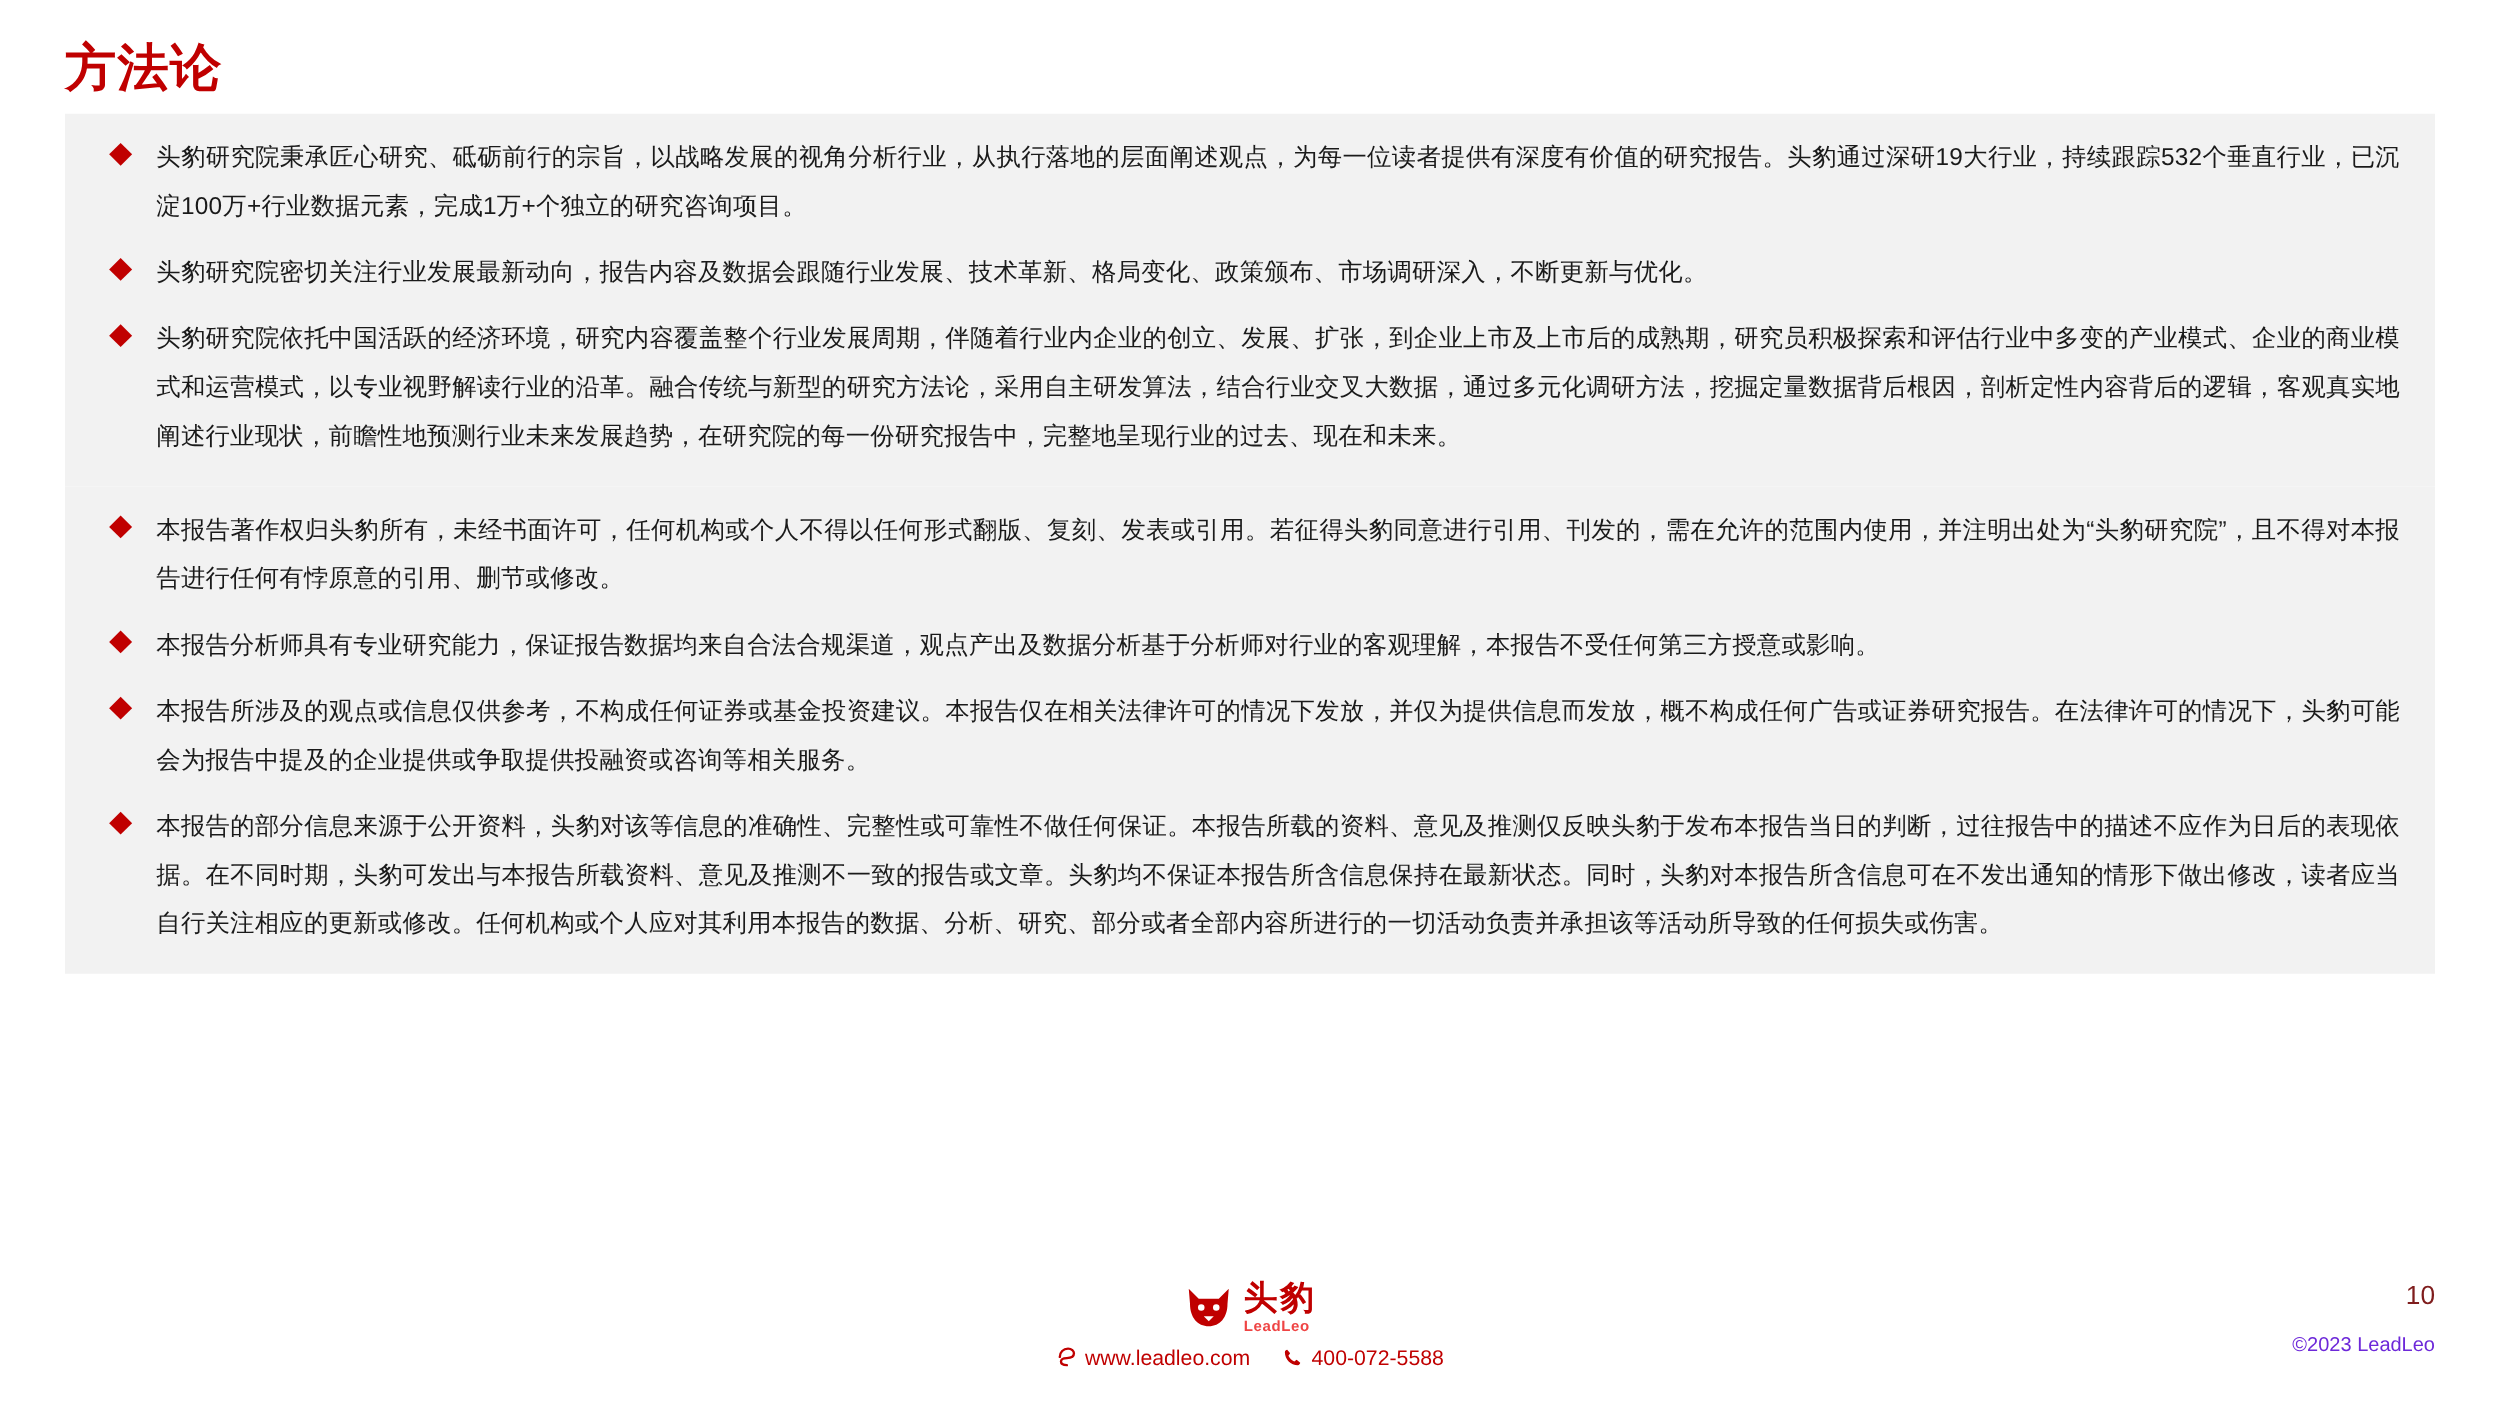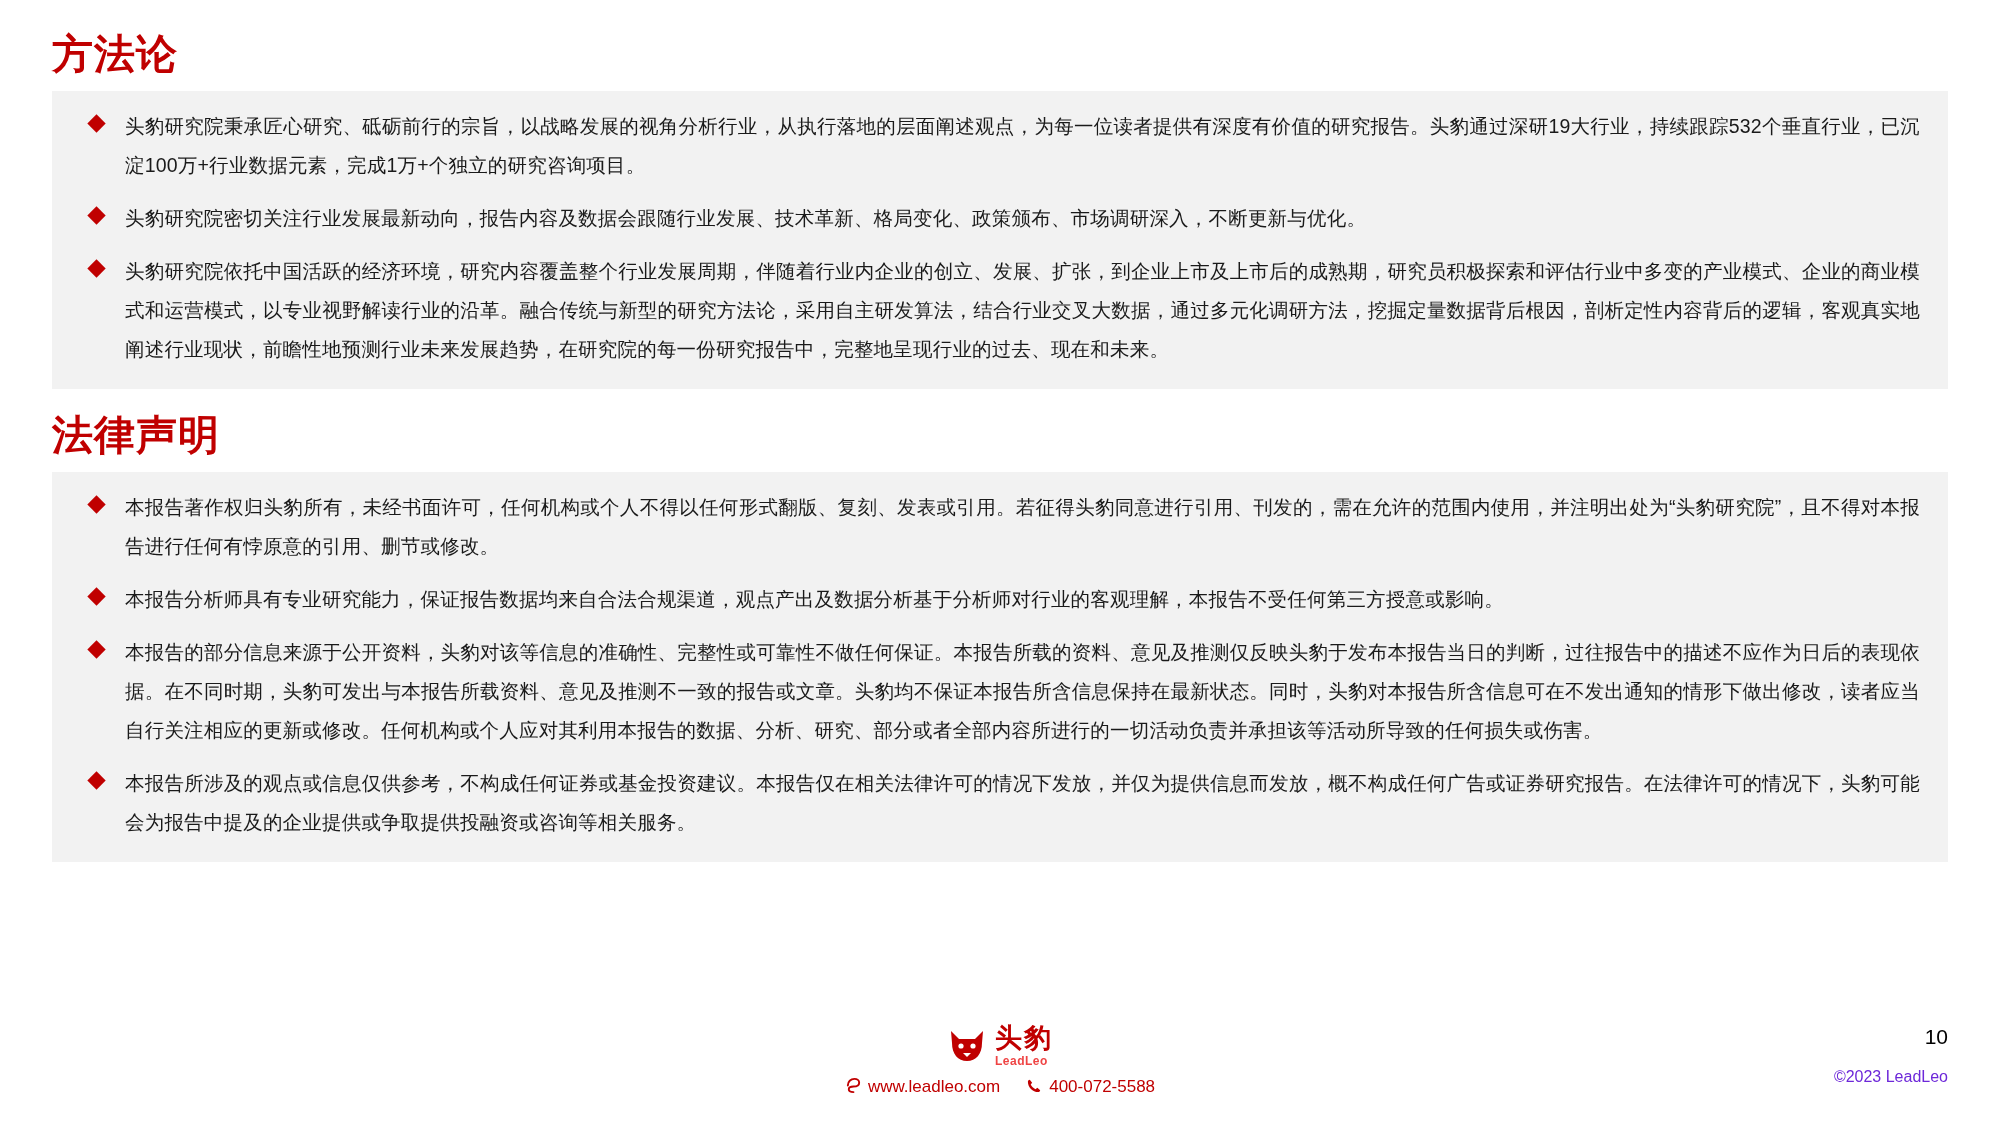--- a/index.html
+++ b/index.html
@@ -124,21 +124,21 @@
   }
   .contact-item {
     display: flex;
     gap: 6px;
   }
   .page-number {
     position: absolute;
     right: 52px;
     top: 0;
     font-size: 21px;
-    color: #000000;
+    color: #7f1d1d;
   }
   .copyright {
     position: absolute;
     right: 52px;
     top: 43px;
     font-size: 16px;
     color: #6d28d9;
   }
 </style>
 </head>
@@ -158,37 +158,36 @@
         <div class="bullet-text">头豹研究院密切关注行业发展最新动向，报告内容及数据会跟随行业发展、技术革新、格局变化、政策颁布、市场调研深入，不断更新与优化。</div>
       </div>
       <div class="bullet-row">
         <span class="diamond"></span>
         <div class="bullet-text">头豹研究院依托中国活跃的经济环境，研究内容覆盖整个行业发展周期，伴随着行业内企业的创立、发展、扩张，到企业上市及上市后的成熟期，研究员积极探索和评估行业中多变的产业模式、企业的商业模式和运营模式，以专业视野解读行业的沿革。融合传统与新型的研究方法论，采用自主研发算法，结合行业交叉大数据，通过多元化调研方法，挖掘定量数据背后根因，剖析定性内容背后的逻辑，客观真实地阐述行业现状，前瞻性地预测行业未来发展趋势，在研究院的每一份研究报告中，完整地呈现行业的过去、现在和未来。</div>
       </div>
     </div>
   </div>
 
   <div class="section">
-    <div class="section-title sec2-title">法律声明</div>
     <div class="panel">
       <div class="bullet-row">
         <span class="diamond"></span>
         <div class="bullet-text">本报告著作权归头豹所有，未经书面许可，任何机构或个人不得以任何形式翻版、复刻、发表或引用。若征得头豹同意进行引用、刊发的，需在允许的范围内使用，并注明出处为“头豹研究院”，且不得对本报告进行任何有悖原意的引用、删节或修改。</div>
       </div>
       <div class="bullet-row">
         <span class="diamond"></span>
         <div class="bullet-text">本报告分析师具有专业研究能力，保证报告数据均来自合法合规渠道，观点产出及数据分析基于分析师对行业的客观理解，本报告不受任何第三方授意或影响。</div>
       </div>
       <div class="bullet-row">
         <span class="diamond"></span>
+        <div class="bullet-text">本报告所涉及的观点或信息仅供参考，不构成任何证券或基金投资建议。本报告仅在相关法律许可的情况下发放，并仅为提供信息而发放，概不构成任何广告或证券研究报告。在法律许可的情况下，头豹可能会为报告中提及的企业提供或争取提供投融资或咨询等相关服务。</div>
+      </div>
+      <div class="bullet-row">
+        <span class="diamond"></span>
         <div class="bullet-text">本报告的部分信息来源于公开资料，头豹对该等信息的准确性、完整性或可靠性不做任何保证。本报告所载的资料、意见及推测仅反映头豹于发布本报告当日的判断，过往报告中的描述不应作为日后的表现依据。在不同时期，头豹可发出与本报告所载资料、意见及推测不一致的报告或文章。头豹均不保证本报告所含信息保持在最新状态。同时，头豹对本报告所含信息可在不发出通知的情形下做出修改，读者应当自行关注相应的更新或修改。任何机构或个人应对其利用本报告的数据、分析、研究、部分或者全部内容所进行的一切活动负责并承担该等活动所导致的任何损失或伤害。</div>
-      </div>
-      <div class="bullet-row">
-        <span class="diamond"></span>
-        <div class="bullet-text">本报告所涉及的观点或信息仅供参考，不构成任何证券或基金投资建议。本报告仅在相关法律许可的情况下发放，并仅为提供信息而发放，概不构成任何广告或证券研究报告。在法律许可的情况下，头豹可能会为报告中提及的企业提供或争取提供投融资或咨询等相关服务。</div>
       </div>
     </div>
   </div>
 
   <div class="footer">
     <div class="logo-block">
       <div class="logo-row">
         <span class="logo-mark">
           <svg width="40" height="38" viewBox="0 0 40 38" xmlns="http://www.w3.org/2000/svg">
             <path d="M4 4 L12 12 L28 12 L36 4 L35 16 C35 27 29 34 20 34 C11 34 5 27 5 16 Z" fill="#C00000"></path>

